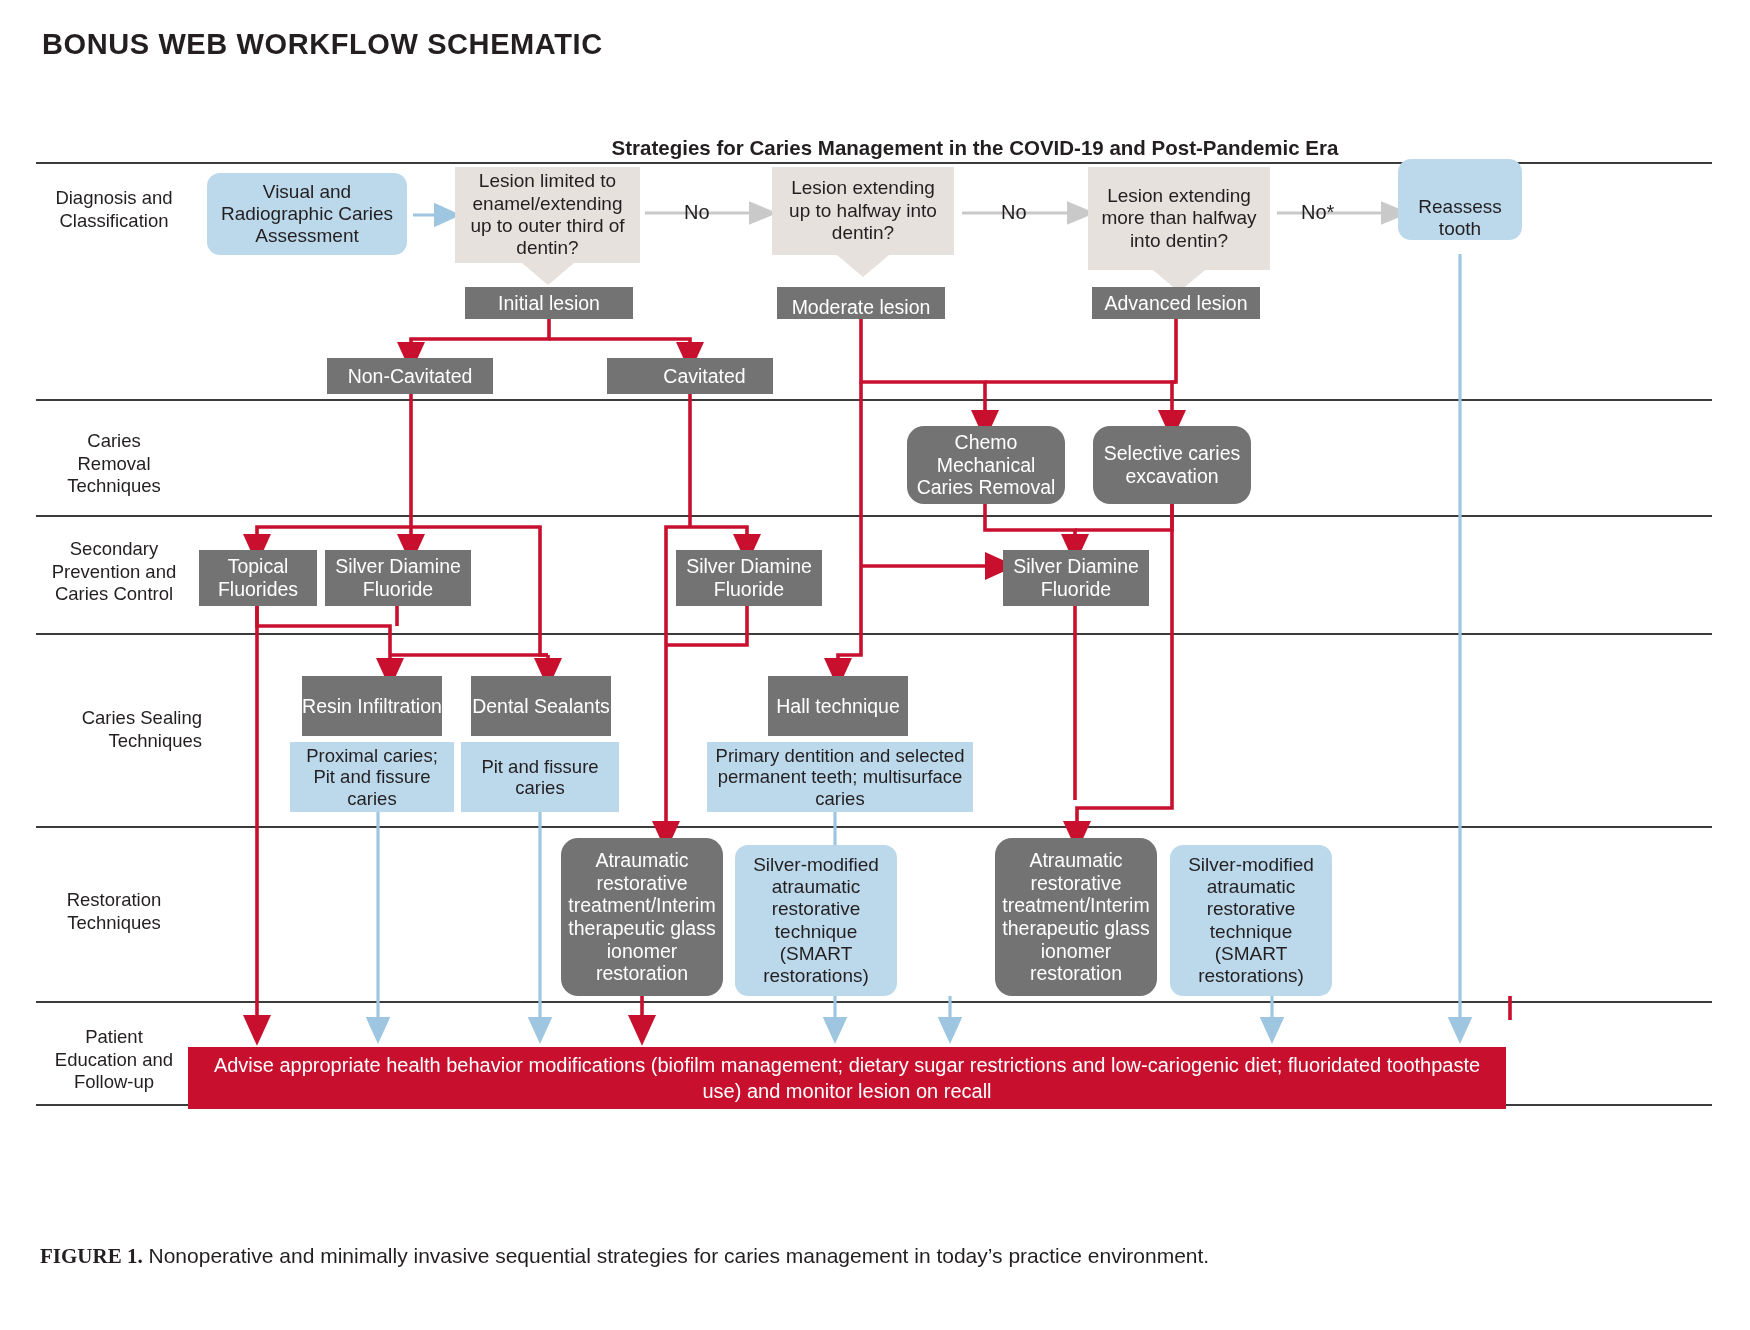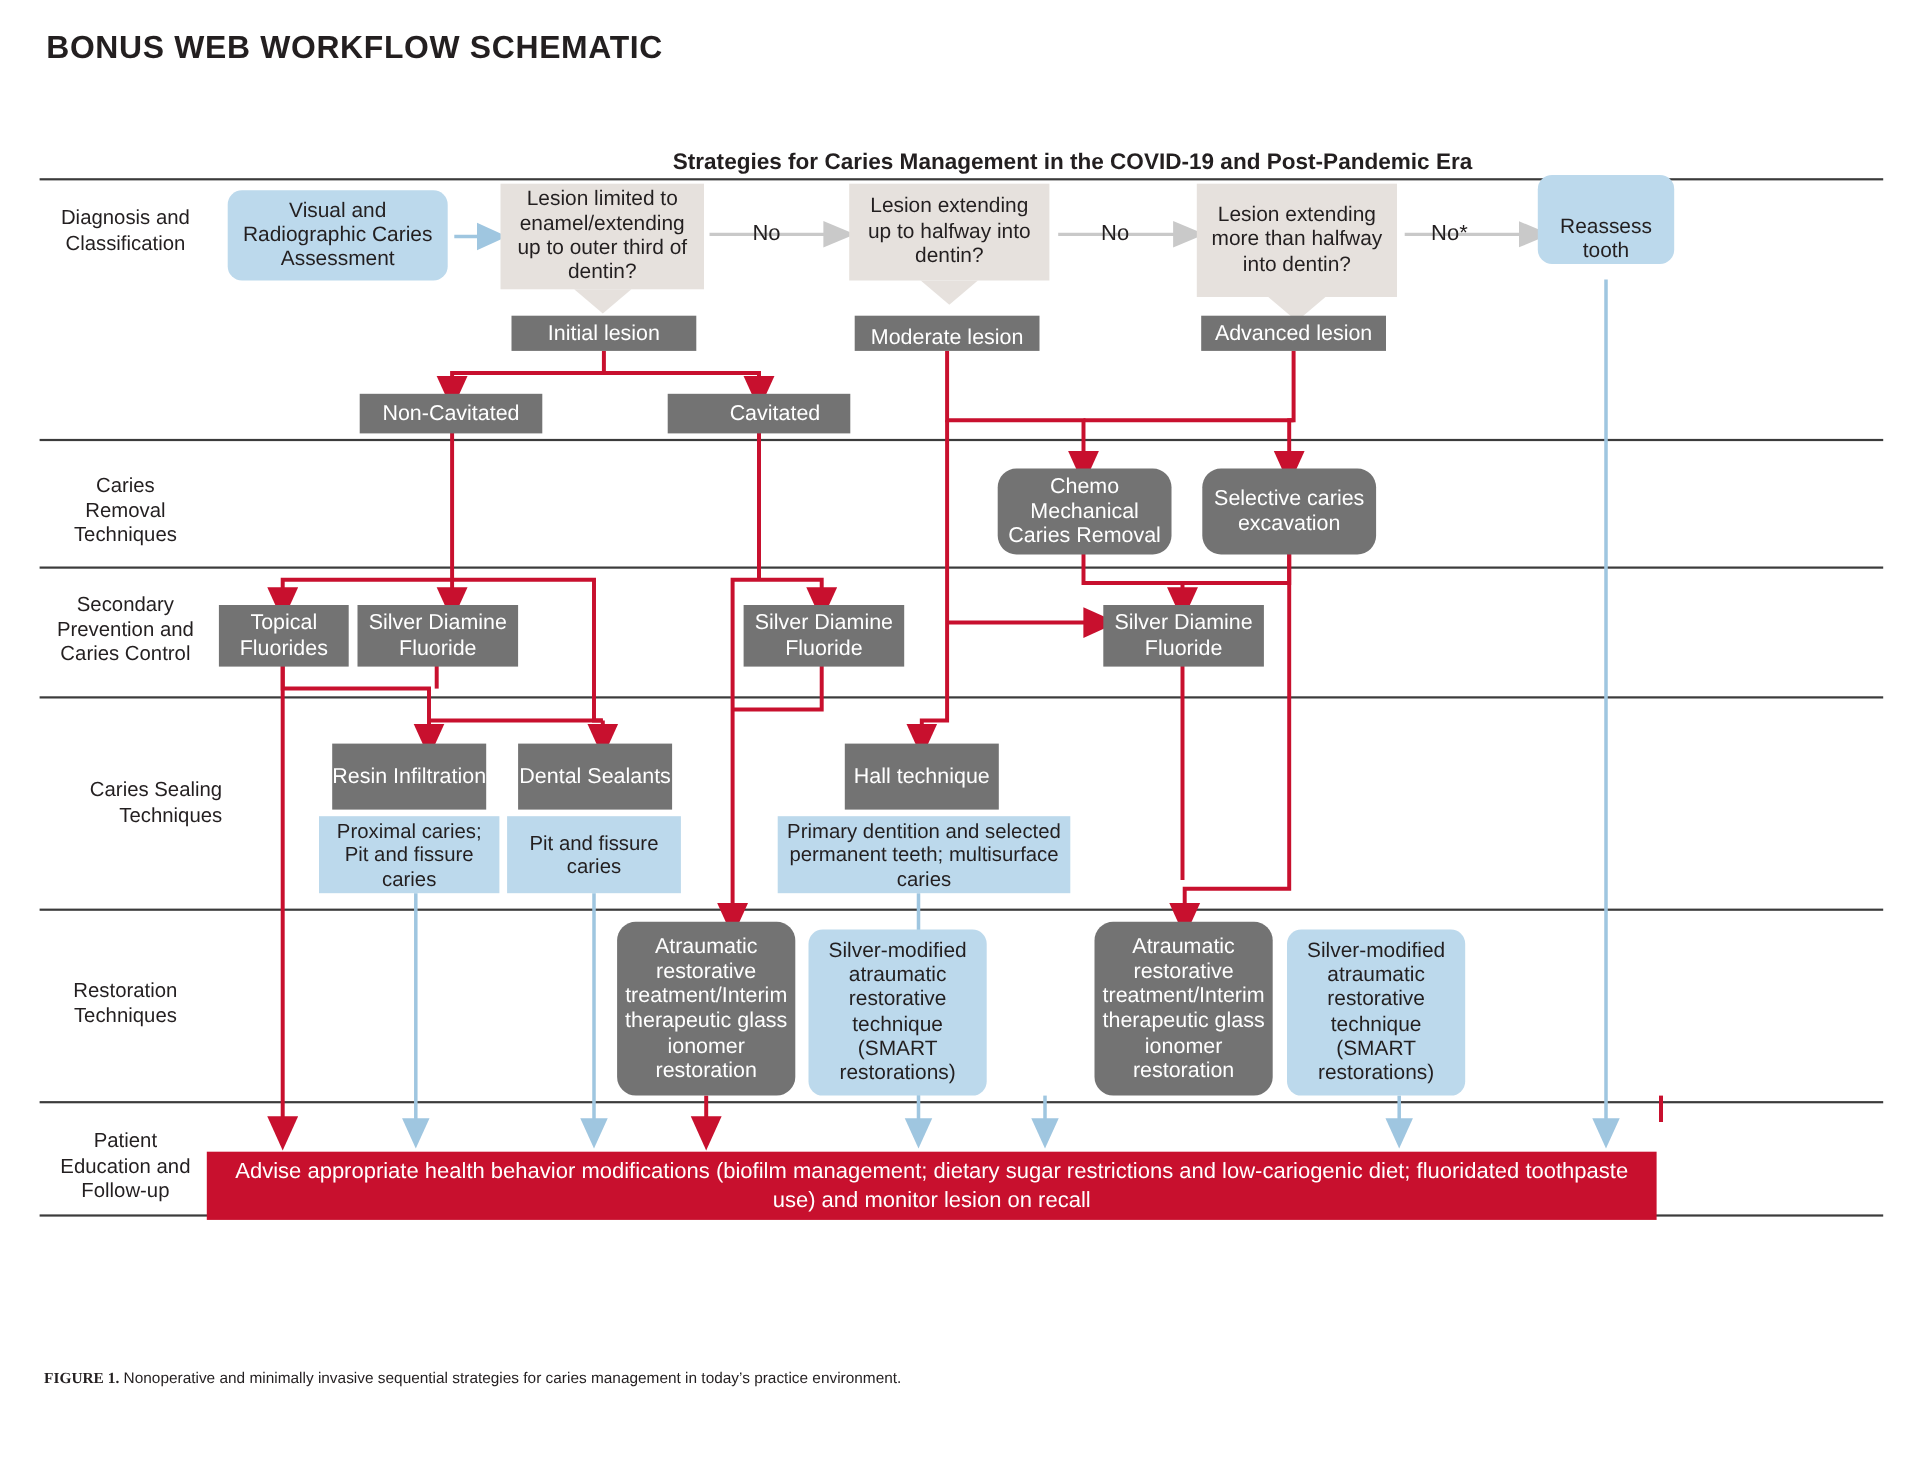--- a/index.html
+++ b/index.html
@@ -26,21 +26,21 @@
 
   
   .pennant{position:absolute;box-sizing:border-box;}
   .pennant .body{position:absolute;left:0;top:0;right:0;bottom:22px;background:#e6e1dd;display:flex;align-items:center;justify-content:center;text-align:center;font-size:19px;line-height:1.18;color:#231f20;padding:0 6px;box-sizing:border-box;}
   .pennant .tip{position:absolute;left:50%;bottom:0;transform:translateX(-50%);width:0;height:0;border-left:26px solid transparent;border-right:26px solid transparent;border-top:22px solid #e6e1dd;}
 
   .banner{position:absolute;background:#c8102e;color:#fff;display:flex;align-items:center;justify-content:center;text-align:center;font-size:20px;line-height:1.3;padding:0 14px;box-sizing:border-box;}
 
   .nolabel{position:absolute;font-size:20px;color:#231f20;}
 
-  .caption{position:absolute;left:40px;top:1244px;font-size:14px;color:#231f20;}
+  .caption{position:absolute;left:40px;top:1244px;font-size:21px;color:#231f20;}
   .caption b{font-family:"Liberation Serif",serif;font-weight:700;}
 
   svg.wires{position:absolute;left:0;top:0;width:1750px;height:1330px;pointer-events:none;}
 </style>
 </head>
 <body>
 
 <div id="stage">
 
   <div class="hd">BONUS WEB WORKFLOW SCHEMATIC</div>

